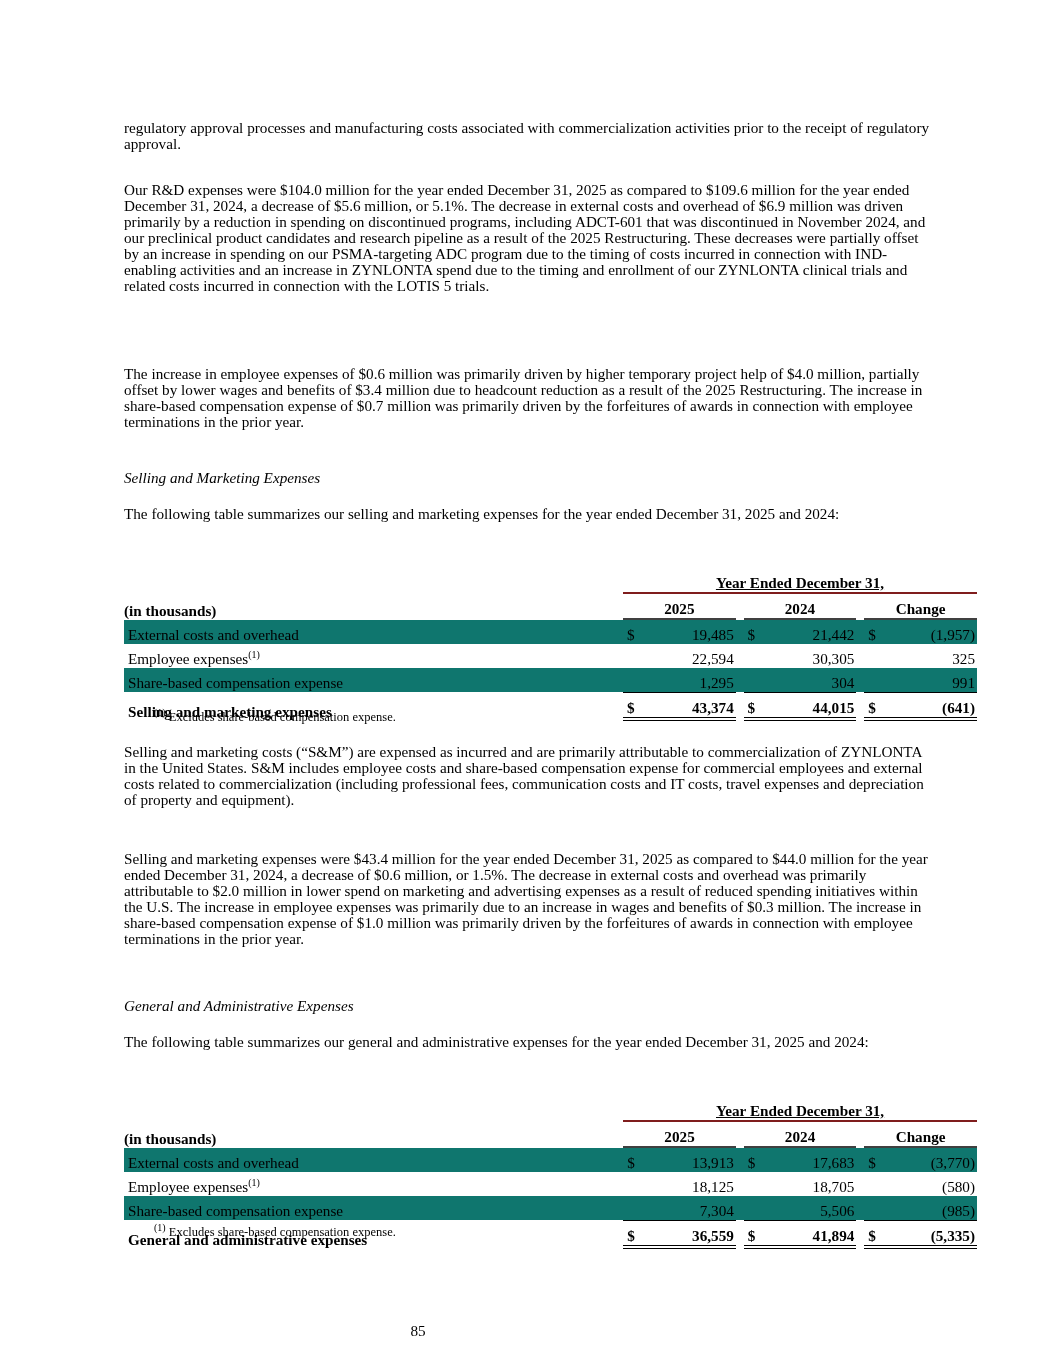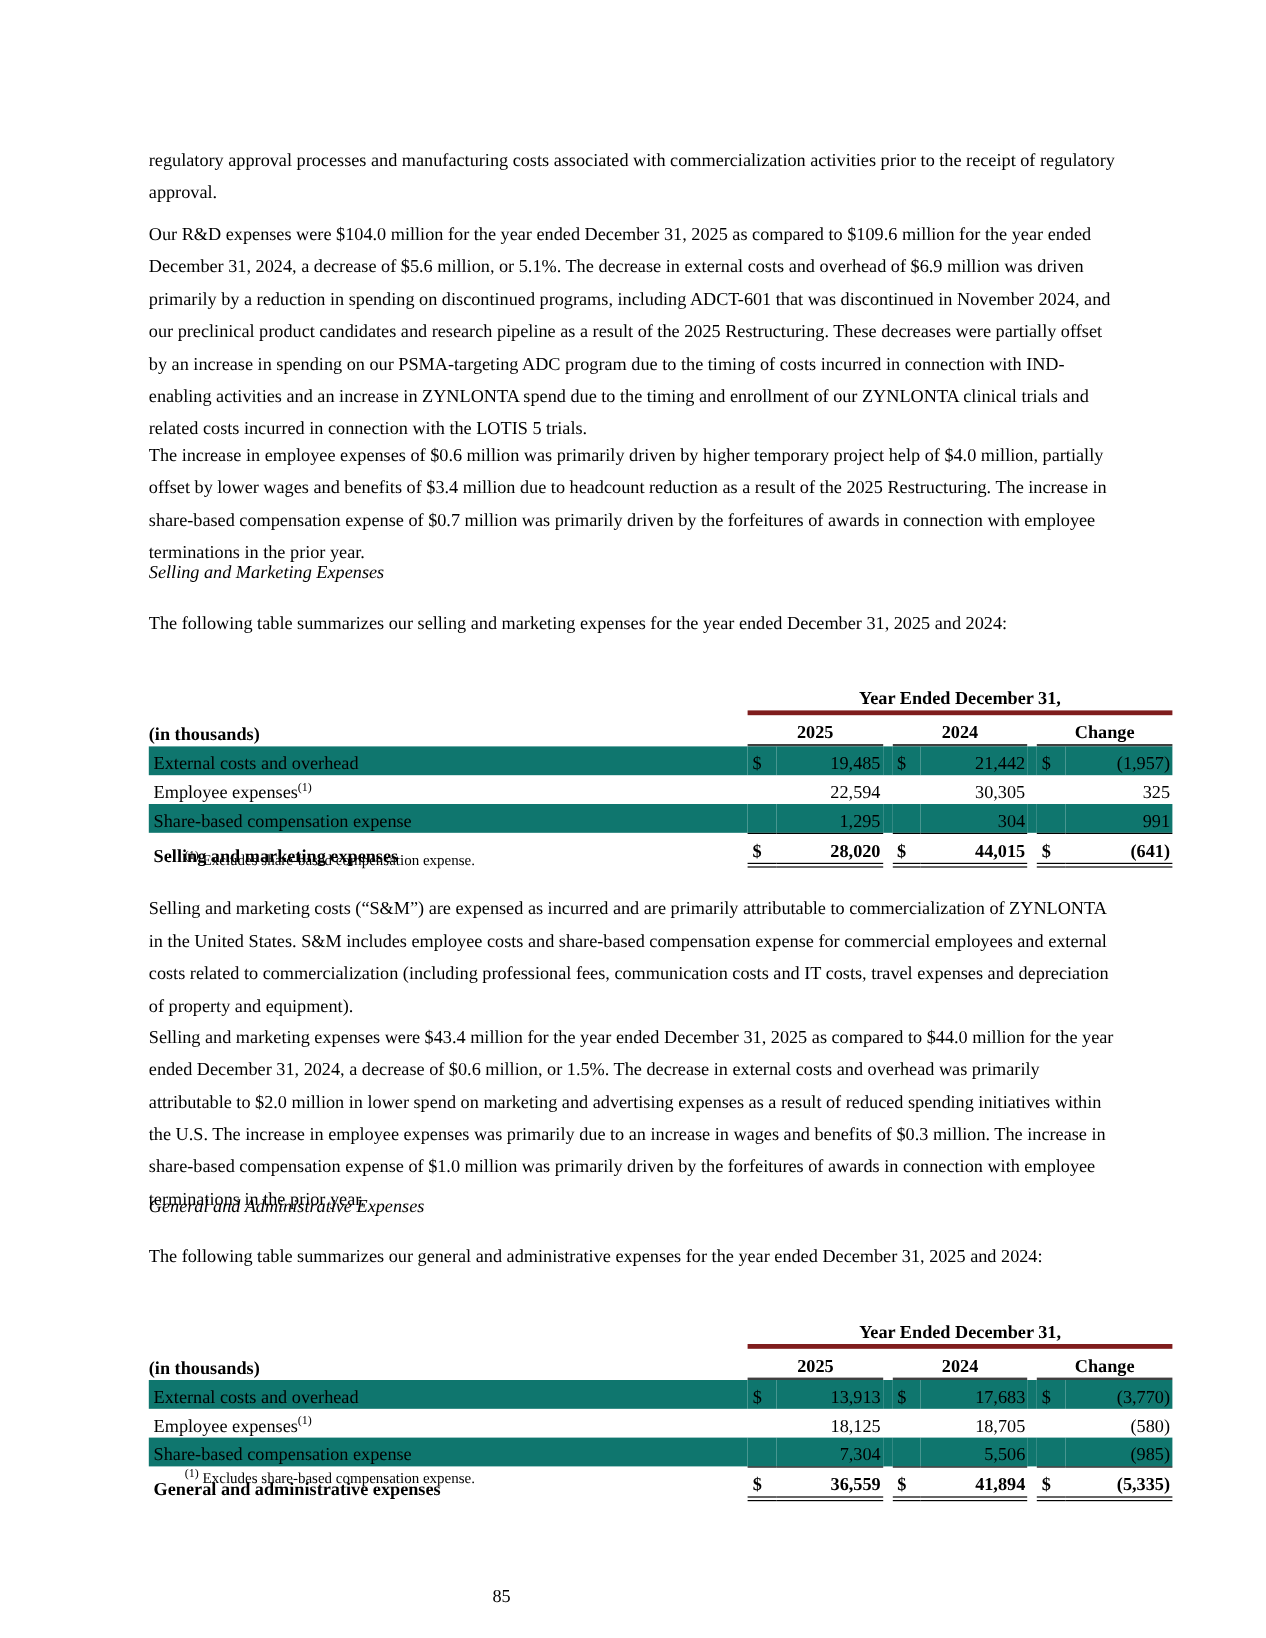--- a/index.html
+++ b/index.html
@@ -2,36 +2,36 @@
 <html><head>
   <meta charset="utf-8">
   <style>
     html, body { margin: 0; padding: 0; background: #ffffff; }
     body {
       width: 1055px; height: 1365px; position: relative; overflow: hidden;
       font-family: "Liberation Serif", serif; color: #000;
     }
     .page { position: absolute; left: 124px; top: 120px; width: 853px; }
     p.body {
-      font-size: 15.2px; line-height: 27px; margin: 0; width: 810px;
+      font-size: 15.2px; line-height: 16px; margin: 0; width: 810px;
     }
     .heading-italic { font-style: italic; font-size: 15.2px; line-height: 20px; margin: 0; }
     .abs { position: absolute; left: 0; }
 
     table.fin {
       position: absolute; left: 0; width: 853px; border-collapse: separate; border-spacing: 0;
       font-family: "Liberation Serif", serif;
     }
     table.fin td { padding: 0; font-size: 15.2px; height: 24px; vertical-align: bottom; white-space: nowrap; }
     .col-label { width: 505px; }
     .col-dol { width: 24px; }
     .col-num { width: 90px; text-align: right; }
     .col-gap { width: 8px; }
     .hdr-super td { font-size: 12.5px; font-weight: bold; height: 18px; text-align: center; }
-    .hdr-super .span3 { border-bottom: 4px solid #7f1d1d; }
+    .hdr-super .span3 { border-bottom: 2px solid #7f1d1d; text-decoration: underline; }
     .hdr-cols td { font-size: 12.5px; font-weight: bold; height: 20px; text-align: center; }
     .hdr-cols td.under { border-bottom: 2px solid #404040; }
     .hdr-cols td.lbl { text-align: left; margin-left: 36px; }
     tr.shaded td.fill { background: #0f766e; }
     tr.row td { height: 24px; }
     td.lbltxt { padding-left: 4px !important; font-size: 16px; }
     td.dol { text-align: left; padding-left: 4px !important; }
     td.num { text-align: right; padding-right: 2px !important; }
     tr.total td { font-weight: bold; }
     tr.total td.dbl { border-top: 1.5px solid #000; border-bottom: 4px double #000; }
@@ -105,21 +105,21 @@
       <td class="fill"></td>
       <td class="fill dol"></td>
       <td class="fill num">304</td>
       <td class="fill"></td>
       <td class="fill dol"></td>
       <td class="fill num">991</td>
     </tr>
     <tr class="row total">
       <td class="lbltxt" style="height:22px">Selling and marketing expenses</td>
       <td class="dol dbl">$</td>
-      <td class="num dbl">28,020</td>
+      <td class="num dbl">43,374</td>
       <td></td>
       <td class="dol dbl">$</td>
       <td class="num dbl">44,015</td>
       <td></td>
       <td class="dol dbl">$</td>
       <td class="num dbl">(641)</td>
     </tr>
   </tbody>
     </table>
   <div class="footnote" style="top:590px"><sup>(1)</sup> <span>Excludes share-based compensation expense.</span></div>

